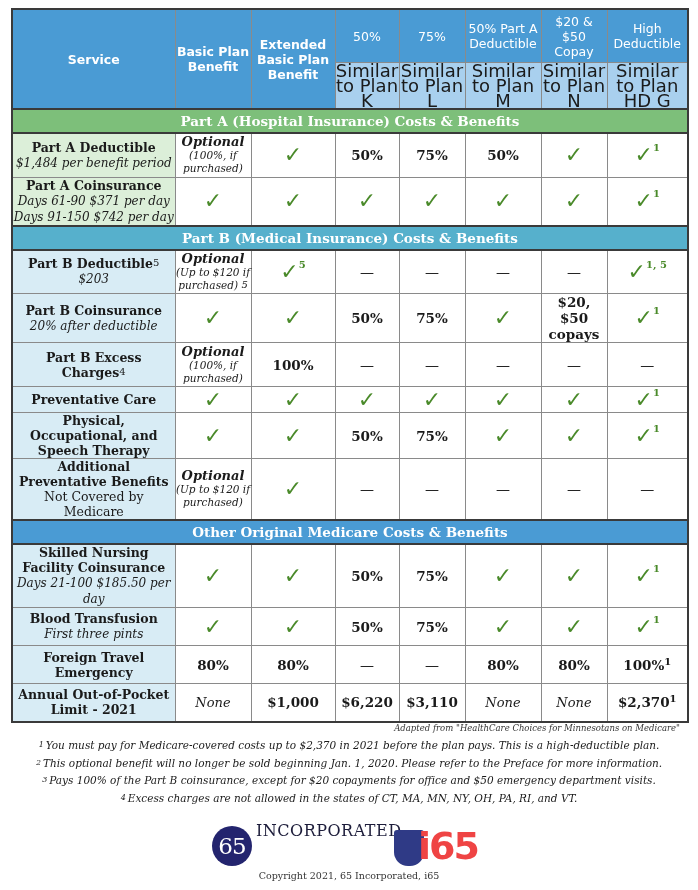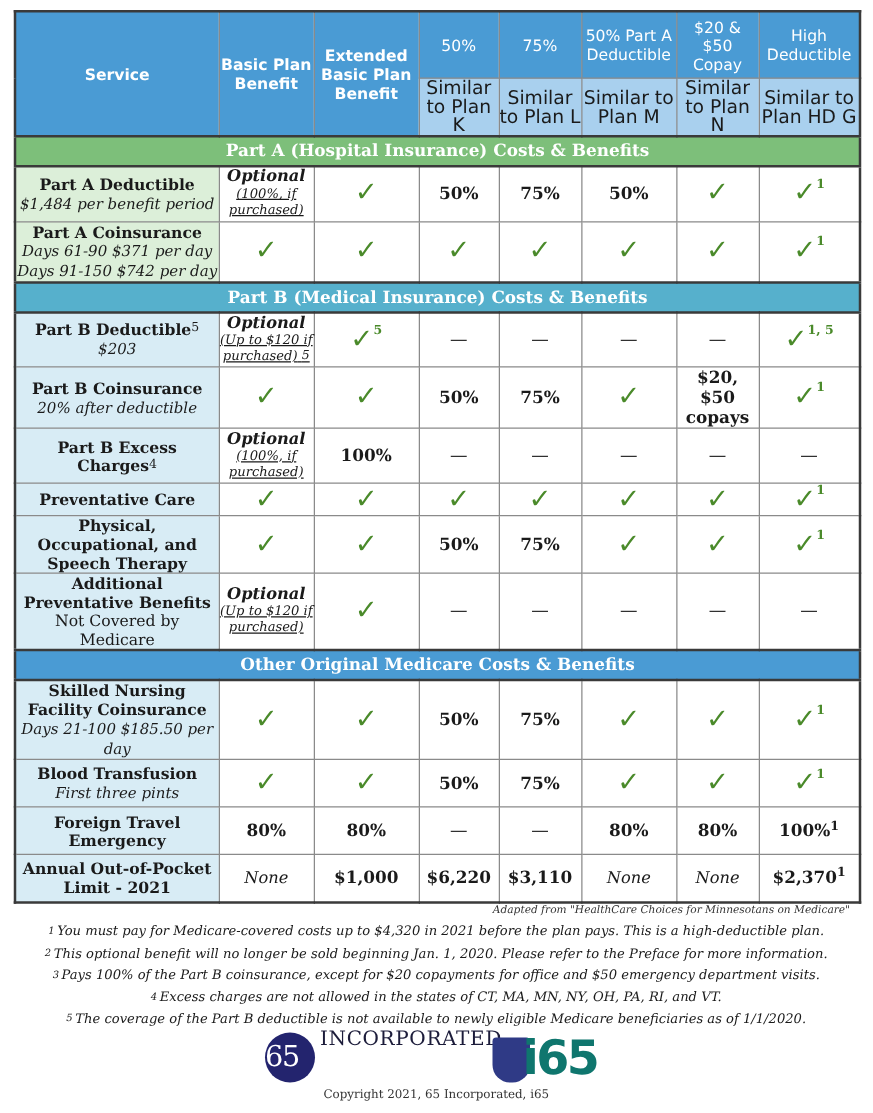--- a/index.html
+++ b/index.html
@@ -1,50 +1,50 @@
 <!DOCTYPE html>
 <html><head>
 <meta charset="utf-8">
 <style>
   html,body{margin:0;padding:0;background:#fff;}
   body{width:698px;height:890px;position:relative;overflow:hidden;font-family:"DejaVu Serif","Liberation Serif",serif;color:#1a1a1a;}
   table.cmp{position:absolute;left:11px;top:8px;width:676px;border-collapse:collapse;table-layout:fixed;border:2px solid #3a3a3a;}
   table.cmp td, table.cmp th{border:1px solid #8a8a8a;padding:0;text-align:center;vertical-align:middle;}
   th.hd{background:#4a9bd4;color:#fff;font-family:"DejaVu Sans","Liberation Sans",sans-serif;font-weight:bold;font-size:12.5px;line-height:15px;border:1px solid #2d4a66;}
   th.hd.thin{font-weight:normal;font-size:12.5px;}
-  th.sub{background:#a9d0ee;color:#1a1a1a;font-family:"DejaVu Sans","Liberation Sans",sans-serif;font-weight:normal;font-size:15px;line-height:15px;height:38px;border:1px solid #2d4a66;}
+  th.sub{background:#a9d0ee;color:#1a1a1a;font-family:"DejaVu Sans","Liberation Sans",sans-serif;font-weight:normal;font-size:18px;line-height:15px;height:38px;border:1px solid #2d4a66;}
   td.sect{color:#fff;font-weight:bold;font-size:13.5px;height:22px;border-left:none;border-right:none;}
   td.sect.green{background:#7dbf7a;border-top:2px solid #3a3a3a;border-bottom:2px solid #3a3a3a;}
   td.sect.teal{background:#56b0cc;border-top:2px solid #3a3a3a;border-bottom:2px solid #3a3a3a;}
   td.sect.blue{background:#4a9bd4;border-top:2px solid #3a3a3a;border-bottom:2px solid #3a3a3a;}
   td.svc{text-align:left;padding:2px 5px;font-size:12.5px;line-height:15px;border-right:2px solid #3a3a3a;}
   td.svc.gr{background:#dcefd9;}
   td.svc.bl{background:#d8ecf5;}
   td.svc b{font-weight:bold;text-align:right;}
   td.svc i{font-style:italic;font-size:12px;}
   td.c{font-size:13.5px;font-weight:bold;}
   .chk{color:#4a8a2a;font-size:22px;font-weight:bold;font-family:"DejaVu Sans","Liberation Sans",sans-serif;line-height:22px;}
   .sup{color:#4a8a2a;font-size:10px;font-weight:bold;vertical-align:top;position:relative;top:-2px;}
   .supk{font-size:10px;vertical-align:top;position:relative;top:-1px;}
   .opt{font-style:italic;font-weight:bold;font-size:13px;line-height:14px;display:block;}
-  .optsub{font-style:italic;font-weight:normal;font-size:10.5px;line-height:13px;display:block;text-decoration:underline;}
+  .optsub{font-style:italic;font-weight:normal;font-size:10.5px;line-height:13px;display:block;}
   .dash{font-weight:normal;font-size:14px;}
   .none{font-style:italic;font-weight:normal;font-size:13px;}
   .adapted{position:absolute;right:18px;top:723px;font-size:8.5px;font-style:italic;color:#333;}
   .notes{position:absolute;left:0;width:698px;top:737px;text-align:center;font-style:italic;font-size:10.5px;line-height:17.5px;color:#1a1a1a;}
   .notes .n{display:block;}
   .notes .sn{font-size:8px;vertical-align:top;position:relative;top:-1px;margin-right:2px;}
   .logos{position:absolute;left:0;width:698px;top:822px;height:45px;}
-  .logo65{position:absolute;left:212px;top:4px;width:40px;height:40px;border-radius:50%;background:#23246e;color:#fff;font-family:"DejaVu Serif","Liberation Serif",serif;font-size:23px;line-height:40px;letter-spacing:-1px;}
+  .logo65{position:absolute;left:212px;top:4px;width:40px;height:40px;border-radius:50%;background:#23246e;color:#fff;font-family:"DejaVu Serif","Liberation Serif",serif;font-size:23px;text-align:center;line-height:40px;letter-spacing:-1px;}
   .brand{position:absolute;left:256px;top:2px;font-family:"DejaVu Serif","Liberation Serif",serif;}
   .brand .big{display:block;font-size:21px;line-height:24px;color:#1c1c3a;}
   .brand .small{display:block;font-size:16px;line-height:13px;color:#1c1c3a;letter-spacing:.5px;}
   .i65{position:absolute;left:394px;top:4px;}
   .i65 .shield{position:absolute;left:0;top:4px;width:30px;height:36px;background:#2f3a86;border-radius:3px 3px 14px 14px;}
-  .i65 .txt{position:absolute;left:24px;top:-2px;font-family:"DejaVu Sans","Liberation Sans",sans-serif;font-weight:bold;font-size:38px;line-height:44px;color:#0f766e;letter-spacing:-2px;}
+  .i65 .txt{position:absolute;left:24px;top:-2px;font-family:"DejaVu Sans","Liberation Sans",sans-serif;font-weight:bold;font-size:38px;line-height:44px;color:#ef4444;letter-spacing:-2px;}
   .copy{position:absolute;left:0;width:698px;top:870px;text-align:center;font-size:9.5px;color:#333;}
 </style>
 </head>
 <body>
 
 <table class="cmp">
   <colgroup>
     <col style="width:163px">
       <col style="width:76px">
       <col style="width:84px">
@@ -214,25 +214,24 @@
         <td class="c"><span class="none">None</span></td>
         <td class="c"><span class="none">None</span></td>
         <td class="c"><span>$2,370</span><span class="supk">1</span></td>
       </tr>
     </tbody>
 </table>
 
 <div class="adapted">Adapted from "HealthCare Choices for Minnesotans on Medicare"</div>
 
 <div class="notes" id="notes">
-    <span class="n"><span class="sn">1</span><span>You must pay for Medicare-covered costs up to $4,320 in 2021 before the plan pays. This is a high-deductible plan.</span></span>
+    <span class="n"><span class="sn">1</span><span>You must pay for Medicare-covered costs up to $2,370 in 2021 before the plan pays. This is a high-deductible plan.</span></span>
     <span class="n"><span class="sn">2</span><span>This optional benefit will no longer be sold beginning Jan. 1, 2020. Please refer to the Preface for more information.</span></span>
     <span class="n"><span class="sn">3</span><span>Pays 100% of the Part B coinsurance, except for $20 copayments for office and $50 emergency department visits.</span></span>
     <span class="n"><span class="sn">4</span><span>Excess charges are not allowed in the states of CT, MA, MN, NY, OH, PA, RI, and VT.</span></span>
-    <span class="n"><span class="sn">5</span><span>The coverage of the Part B deductible is not available to newly eligible Medicare beneficiaries as of 1/1/2020.</span></span>
   </div>
 
 <div class="logos">
   <div class="logo65">65</div>
   <div class="brand">
     <span class="small">INCORPORATED</span>
   </div>
   <div class="i65">
     <div class="shield"></div>
     <div class="txt">i65</div>

